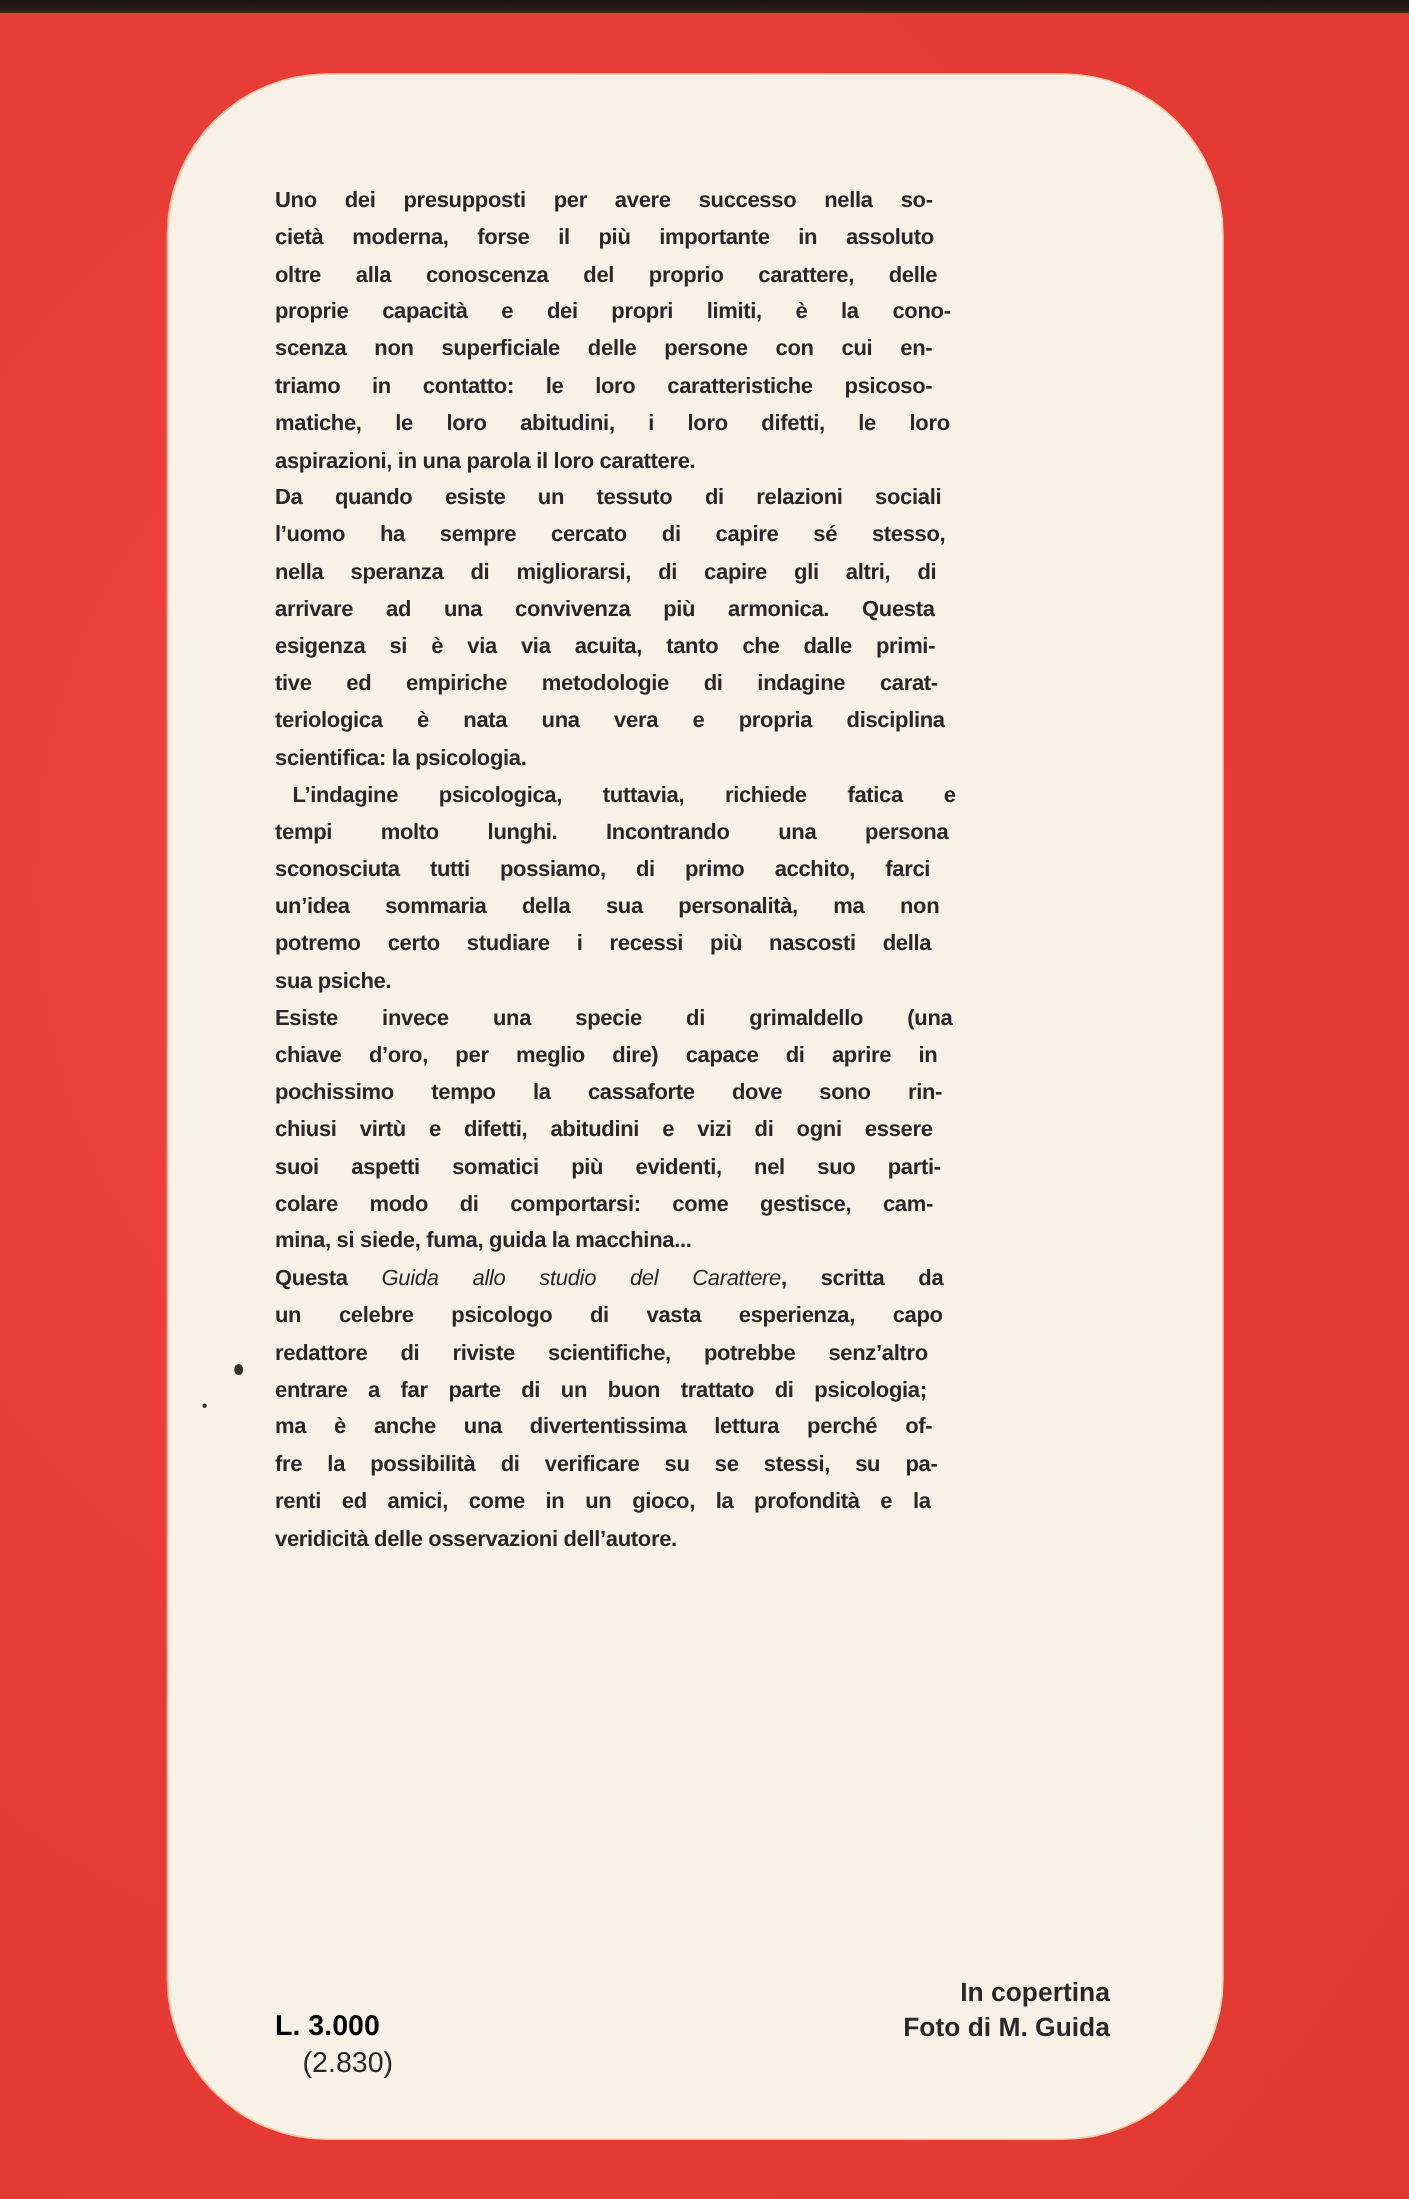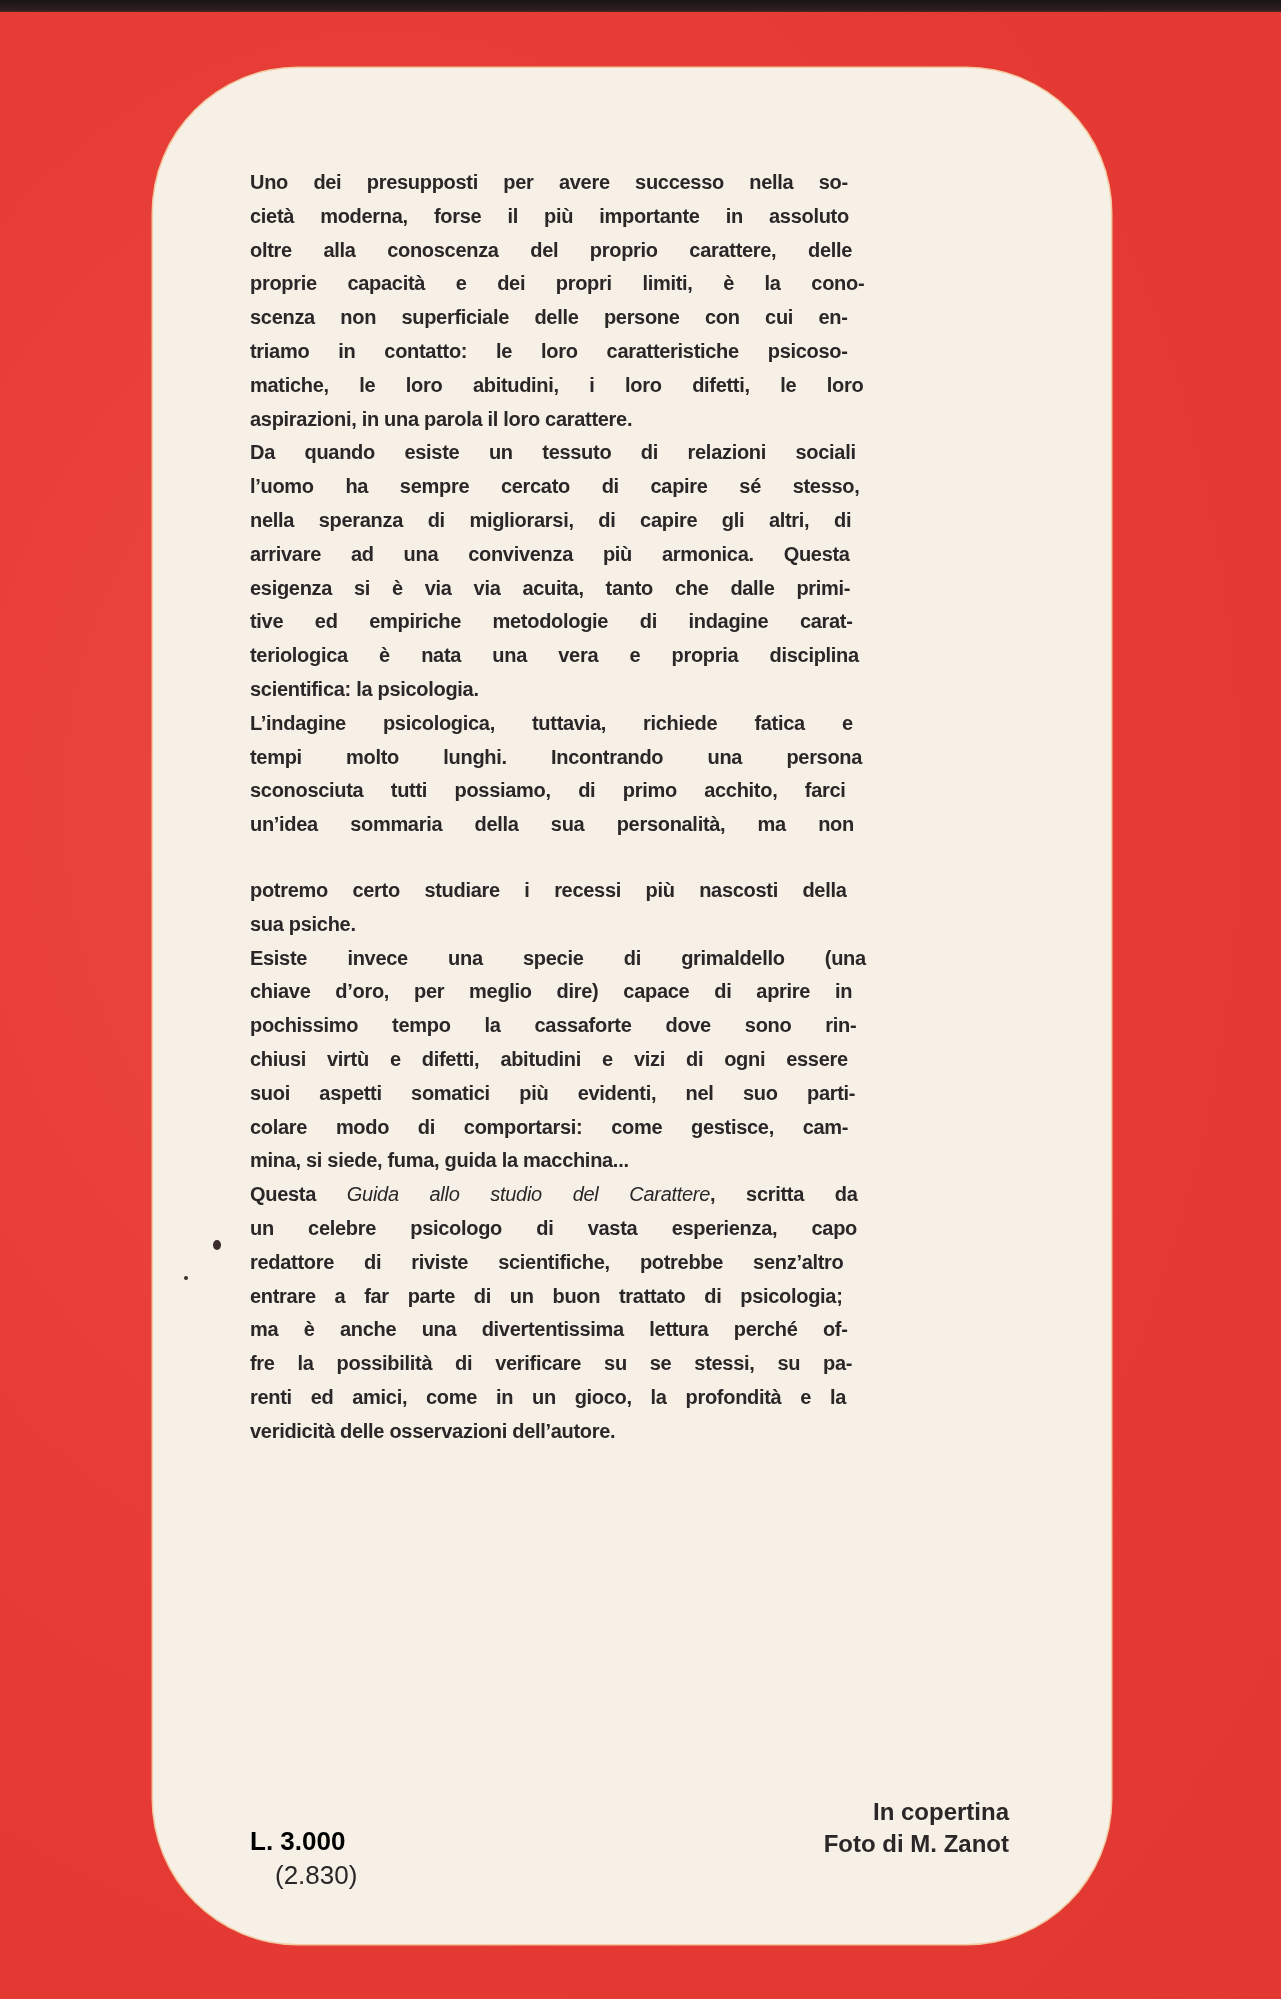--- a/index.html
+++ b/index.html
@@ -78,25 +78,25 @@
   <span class="line" style="display: block; text-align-last: left; width: auto; word-spacing: 25.25px; white-space: nowrap;">matiche, le loro abitudini, i loro difetti, le loro</span>
   <span class="line last" style="display: block; text-align-last: left; width: auto; white-space: nowrap;">aspirazioni, in una parola il loro carattere.</span>
   <span class="line" style="display: block; text-align-last: left; width: auto; word-spacing: 24.2857px; white-space: nowrap;">Da quando esiste un tessuto di relazioni sociali</span>
   <span class="line" style="display: block; text-align-last: left; width: auto; word-spacing: 26.4286px; white-space: nowrap;">l’uomo ha sempre cercato di capire sé stesso,</span>
   <span class="line" style="display: block; text-align-last: left; width: auto; word-spacing: 19.375px; white-space: nowrap;">nella speranza di migliorarsi, di capire gli altri, di</span>
   <span class="line" style="display: block; text-align-last: left; width: auto; word-spacing: 24.6667px; white-space: nowrap;">arrivare ad una convivenza più armonica. Questa</span>
   <span class="line" style="display: block; text-align-last: left; width: auto; word-spacing: 16.6667px; white-space: nowrap;">esigenza si è via via acuita, tanto che dalle primi-</span>
   <span class="line" style="display: block; text-align-last: left; width: auto; word-spacing: 26.3333px; white-space: nowrap;">tive ed empiriche metodologie di indagine carat-</span>
   <span class="line" style="display: block; text-align-last: left; width: auto; word-spacing: 26px; white-space: nowrap;">teriologica è nata una vera e propria disciplina</span>
   <span class="line last" style="display: block; text-align-last: left; width: auto; white-space: nowrap;">scientifica: la psicologia.</span>
-  <span class="line" style="display: block; text-align-last: left; width: auto; word-spacing: 31.8px; white-space: nowrap;">L’indagine psicologica, tuttavia, richiede fatica e</span>
+  <span class="line" style="display: block; text-align-last: left; width: auto; word-spacing: 31.8px; white-space: nowrap; margin-left: 16px;">L’indagine psicologica, tuttavia, richiede fatica e</span>
   <span class="line" style="display: block; text-align-last: left; width: auto; word-spacing: 39px; white-space: nowrap;">tempi molto lunghi. Incontrando una persona</span>
   <span class="line" style="display: block; text-align-last: left; width: auto; word-spacing: 22.1667px; white-space: nowrap;">sconosciuta tutti possiamo, di primo acchito, farci</span>
   <span class="line" style="display: block; text-align-last: left; width: auto; word-spacing: 27px; white-space: nowrap;">un’idea sommaria della sua personalità, ma non</span>
-  <span class="line" style="display: block; text-align-last: left; width: auto; word-spacing: 19.2857px; white-space: nowrap; margin-top: 32px;">potremo certo studiare i recessi più nascosti della</span>
+  <span class="line" style="display: block; text-align-last: left; width: auto; word-spacing: 19.2857px; white-space: nowrap;">potremo certo studiare i recessi più nascosti della</span>
   <span class="line last" style="display: block; text-align-last: left; width: auto; white-space: nowrap;">sua psiche.</span>
   <span class="line" style="display: block; text-align-last: left; width: auto; word-spacing: 35px; white-space: nowrap;">Esiste invece una specie di grimaldello (una</span>
   <span class="line" style="display: block; text-align-last: left; width: auto; word-spacing: 19.625px; white-space: nowrap;">chiave d’oro, per meglio dire) capace di aprire in</span>
   <span class="line" style="display: block; text-align-last: left; width: auto; word-spacing: 28.6667px; white-space: nowrap;">pochissimo tempo la cassaforte dove sono rin-</span>
   <span class="line" style="display: block; text-align-last: left; width: auto; word-spacing: 15.7778px; white-space: nowrap;">chiusi virtù e difetti, abitudini e vizi di ogni essere</span>
   <span class="line" style="display: block; text-align-last: left; width: auto; word-spacing: 24.1429px; white-space: nowrap;">suoi aspetti somatici più evidenti, nel suo parti-</span>
   <span class="line" style="display: block; text-align-last: left; width: auto; word-spacing: 23.5px; white-space: nowrap;">colare modo di comportarsi: come gestisce, cam-</span>
   <span class="line last" style="display: block; text-align-last: left; width: auto; white-space: nowrap;">mina, si siede, fuma, guida la macchina...</span>
   <span class="line" style="display: block; text-align-last: left; width: auto; word-spacing: 25.5714px; white-space: nowrap;"><span>Questa</span> <span class="it">Guida allo studio del Carattere</span><span>, scritta da</span></span>
   <span class="line" style="display: block; text-align-last: left; width: auto; word-spacing: 29px; white-space: nowrap;">un celebre psicologo di vasta esperienza, capo</span>
@@ -106,17 +106,17 @@
   <span class="line" style="display: block; text-align-last: left; width: auto; word-spacing: 17.6667px; white-space: nowrap;">fre la possibilità di verificare su se stessi, su pa-</span>
   <span class="line" style="display: block; text-align-last: left; width: auto; word-spacing: 13.6px; white-space: nowrap;">renti ed amici, come in un gioco, la profondità e la</span>
   <span class="line last" style="display: block; text-align-last: left; width: auto; white-space: nowrap;">veridicità delle osservazioni dell’autore.</span>
 </div>
 
 <div class="price">L. 3.000</div>
 <div class="price-sub">(2.830)</div>
 
 <div class="credits">
   <div>In copertina</div>
-  <div>Foto di M. Zanot</div>
+  <div>Foto di M. Guida</div>
 </div>
 
 <div class="mark" style="left:213px;top:1240px;width:8px;height:10px;"></div>
 <div class="mark" style="left:184px;top:1276px;width:4px;height:4px;"></div>
 
 </body></html>

